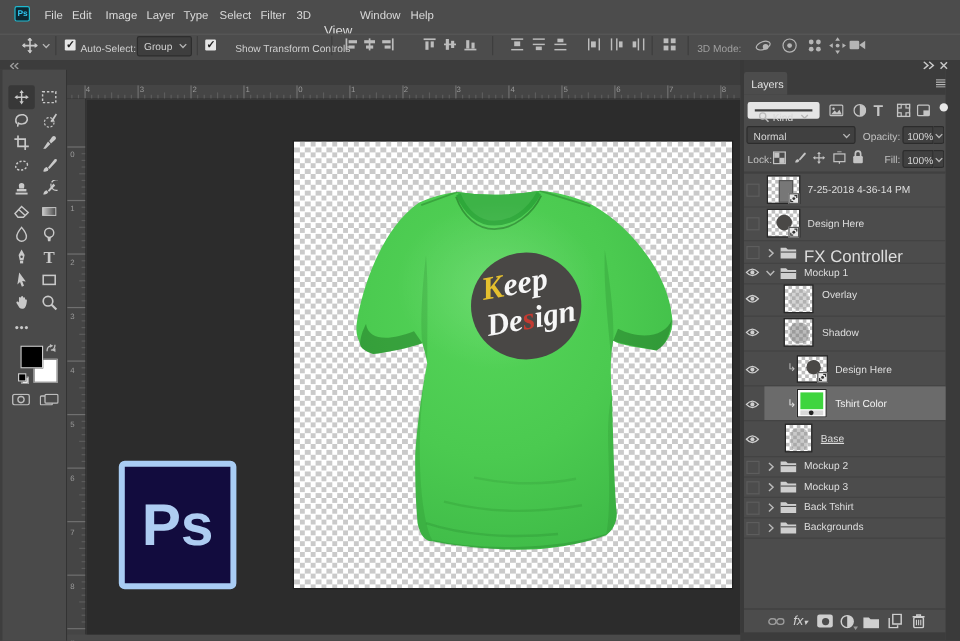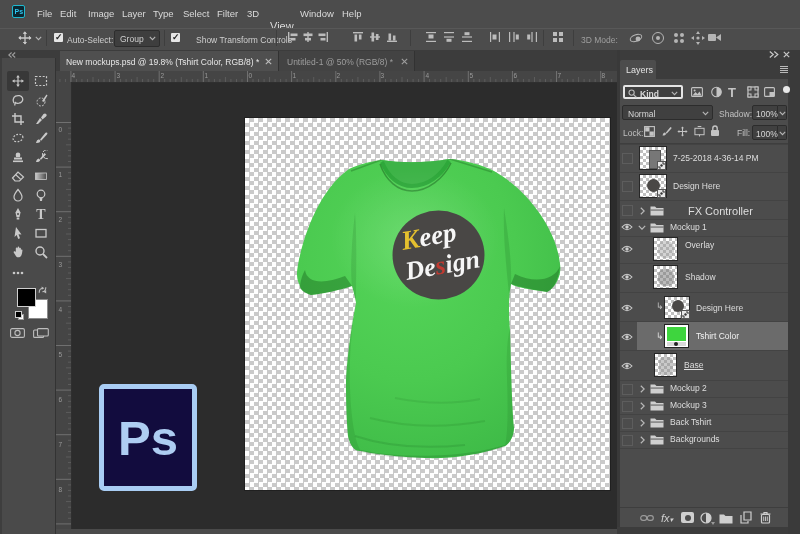--- a/index.html
+++ b/index.html
@@ -143,32 +143,20 @@
       <circle cx="8" cy="8" r="1.6"></circle>
     </svg>
 <svg class="abs" style="left:707px;top:31px;" width="16" height="13" viewBox="0 0 16 13" fill="#b5b5b5">
 <rect x="1" y="3" width="8" height="7" rx="1"></rect>
       <path d="M9 6.5 L14 3 L14 10 Z"></path>
     </svg>
 <div class="abs" style="left:0;top:50px;width:620px;height:21px;background:#3c3c3c;"></div>
 <svg class="abs" style="left:8px;top:51.5px;" width="8" height="6" viewBox="0 0 8 6">
       <path d="M3.6 0.5 L0.8 3 L3.6 5.5 M7.2 0.5 L4.4 3 L7.2 5.5" stroke="#9d9d9d" fill="none" stroke-width="1.1"></path>
     </svg>
-<div class="abs" style="left:60px;top:51px;width:219px;height:20px;background:#4f4f4f;border-right:1px solid #323232;box-sizing:border-box;">
-<div class="txt" style="left:6px;top:6px;font-size:8.5px;color:#e8e8e8;">New mockups.psd @ 19.8% (Tshirt Color, RGB/8) *</div>
-<svg class="abs" style="right:6px;top:7px;" width="7" height="7" viewBox="0 0 7 7">
-        <path d="M0.8 0.8 L6.2 6.2 M6.2 0.8 L0.8 6.2" stroke="#bdbdbd" stroke-width="1.1"></path>
-      </svg>
-    </div>
-<div class="abs" style="left:279px;top:51px;width:136px;height:20px;background:#434343;border-right:1px solid #323232;box-sizing:border-box;">
-<div class="txt" style="left:8px;top:6px;font-size:8.5px;color:#9d9d9d;">Untitled-1 @ 50% (RGB/8) *</div>
-<svg class="abs" style="right:6px;top:7px;" width="7" height="7" viewBox="0 0 7 7">
-        <path d="M0.8 0.8 L6.2 6.2 M6.2 0.8 L0.8 6.2" stroke="#9d9d9d" stroke-width="1.1"></path>
-      </svg>
-    </div>
 <div class="abs" style="left:0;top:58px;width:56px;height:476px;background:#4a4a4a;border-right:1px solid #333;box-sizing:border-box;"></div>
 <div class="abs" style="left:0;top:58px;width:2px;height:476px;background:#3e3e3e;"></div>
 <div class="abs" style="left:7px;top:71px;width:22px;height:20px;background:#383838;border-radius:2px;"></div>
 <svg class="abs" style="left:11px;top:74px;" width="14" height="14" viewBox="0 0 14 14">
       <path d="M7 1 L8.8 3.6 L7.6 3.6 L7.6 6.4 L10.4 6.4 L10.4 5.2 L13 7 L10.4 8.8 L10.4 7.6 L7.6 7.6 L7.6 10.4 L8.8 10.4 L7 13 L5.2 10.4 L6.4 10.4 L6.4 7.6 L3.6 7.6 L3.6 8.8 L1 7 L3.6 5.2 L3.6 6.4 L6.4 6.4 L6.4 3.6 L5.2 3.6 Z" fill="#c9c9c9"></path>
     </svg>
 <svg class="abs" style="left:34px;top:74px;" width="14" height="14" viewBox="0 0 14 14">
       <rect x="1.5" y="2.5" width="11" height="9" fill="none" stroke="#c9c9c9" stroke-width="1.2" stroke-dasharray="2 1.6"></rect>
     </svg>
 <svg class="abs" style="left:11px;top:93px;" width="14" height="14" viewBox="0 0 14 14">
@@ -561,21 +549,21 @@
     </svg>
 <div class="abs" style="left:620px;top:60px;width:168px;height:19px;background:#3c3c3c;"></div>
 <div class="abs" style="left:620px;top:60px;width:36px;height:19px;background:#4c4c4c;border-radius:2px 2px 0 0;"></div>
 <div class="txt" style="left:626px;top:65px;font-size:9px;color:#e3e3e3;text-align:center;">Layers</div>
 <svg class="abs" style="left:780px;top:66px;" width="8" height="7" viewBox="0 0 8 7" fill="#b9b9b9">
 <rect y="0" width="8" height="1"></rect>
       <rect y="2" width="8" height="1"></rect>
       <rect y="4" width="8" height="1"></rect>
       <rect y="6" width="8" height="1"></rect>
     </svg>
-<div class="abs" style="left:623px;top:85px;width:60px;height:14px;background:#404040;border:2px solid #e5e5e5;border-radius:2px;box-sizing:border-box;font-weight:bold;">
+<div class="abs" style="left:623px;top:85px;width:60px;height:14px;background:#404040;border:6px solid #e5e5e5;border-radius:2px;box-sizing:border-box;">
 <svg class="abs" style="left:3px;top:2px;" width="9" height="9" viewBox="0 0 9 9">
         <circle cx="3.6" cy="3.6" r="2.6" fill="none" stroke="#bbb" stroke-width="1.1"></circle>
         <path d="M5.6 5.6 L8.4 8.4" stroke="#bbb" stroke-width="1.3"></path>
       </svg>
 <div class="txt" style="left:15px;top:2px;font-size:8.5px;color:#d6d6d6;">Kind</div>
 <svg class="abs" style="right:3px;top:4px;" width="7" height="5" viewBox="0 0 7 5">
         <path d="M0.8 0.8 L3.5 3.6 L6.2 0.8" stroke="#b6b6b6" fill="none" stroke-width="1.1"></path>
       </svg>
     </div>
 <svg class="abs" style="left:691px;top:86px;" width="12" height="12" viewBox="0 0 12 12">
@@ -599,21 +587,21 @@
 <rect x="0.6" y="1.6" width="9.8" height="8.8" rx="1" fill="none" stroke="#c4c4c4" stroke-width="1.1"></rect>
 <rect x="5.5" y="6" width="4.9" height="4.4" fill="#c4c4c4"></rect>
     </svg>
 <div class="abs" style="left:783px;top:86px;width:7px;height:7px;background:#e8e8e8;border-radius:50%;"></div>
 <div class="abs" style="left:622px;top:105px;width:91px;height:15px;background:#404040;border:1px solid #2c2c2c;border-radius:2px;box-sizing:border-box;">
 <div class="txt" style="left:5px;top:2.5px;font-size:8.5px;color:#d6d6d6;">Normal</div>
 <svg class="abs" style="right:3px;top:5px;" width="7" height="5" viewBox="0 0 7 5">
         <path d="M0.8 0.8 L3.5 3.6 L6.2 0.8" stroke="#b6b6b6" fill="none" stroke-width="1.1"></path>
       </svg>
     </div>
-<div class="txt" style="left:719px;top:108.5px;font-size:8.5px;color:#c0c0c0;">Shadow:</div>
+<div class="txt" style="left:719px;top:108.5px;font-size:8.5px;color:#c0c0c0;">Opacity:</div>
 <div class="abs" style="left:752px;top:105px;width:26px;height:15px;background:#404040;border:1px solid #2c2c2c;border-radius:2px 0 0 2px;box-sizing:border-box;">
 <div class="txt" style="left:3px;top:2.5px;font-size:8.5px;color:#d6d6d6;">100%</div>
     </div>
 <div class="abs" style="left:778px;top:105px;width:9px;height:15px;background:#404040;border:1px solid #2c2c2c;border-left:none;border-radius:0 2px 2px 0;box-sizing:border-box;">
 <svg class="abs" style="left:1px;top:5px;" width="7" height="5" viewBox="0 0 7 5">
         <path d="M0.8 0.8 L3.5 3.6 L6.2 0.8" stroke="#b6b6b6" fill="none" stroke-width="1.1"></path>
       </svg>
     </div>
 <div class="txt" style="left:623px;top:128px;font-size:8.5px;color:#c0c0c0;">Lock:</div>
 <svg class="abs" style="left:644px;top:126px;" width="11" height="11" viewBox="0 0 11 11">
@@ -673,21 +661,21 @@
 <div class="txt" style="left:673px;top:181px;font-size:8.5px;color:#dedede;">Design Here</div>
 <div class="abs" style="left:620px;top:200px;width:168px;height:1px;background:#434343;"></div>
 <div class="abs" style="left:622px;top:205px;width:11px;height:11px;border:1px solid #5d5d5d;box-sizing:border-box;"></div>
 <svg class="abs" style="left:640px;top:207px;" width="5" height="8" viewBox="0 0 5 8">
       <path d="M0.8 0.8 L4.2 4 L0.8 7.2" stroke="#b8b8b8" fill="none" stroke-width="1.2"></path>
     </svg>
 <svg class="abs" style="left:650px;top:205px;" width="14" height="11" viewBox="0 0 14 11">
 <path d="M0.5 1.5 L5 1.5 L6.5 3 L13.5 3 L13.5 10.5 L0.5 10.5 Z" fill="#cfcfcf"></path>
 <rect x="0.5" y="4.6" width="13" height="0.9" fill="#4c4c4c"></rect>
     </svg>
-<div class="txt" style="left:670px;top:205px;font-size:11px;color:#dedede;margin-left:18px;">FX Controller</div>
+<div class="txt" style="left:670px;top:205px;font-size:14px;color:#dedede;">FX Controller</div>
 <div class="abs" style="left:620px;top:219px;width:168px;height:1px;background:#434343;"></div>
 <svg class="abs" style="left:621px;top:223px;" width="12" height="8" viewBox="0 0 12 8">
 <path d="M1 4 Q6 -1.5 11 4 Q6 9.5 1 4 Z" fill="none" stroke="#cfcfcf" stroke-width="1.1"></path>
 <circle cx="6" cy="4" r="1.7" fill="#cfcfcf"></circle>
     </svg>
 <svg class="abs" style="left:638px;top:225px;" width="8" height="5" viewBox="0 0 8 5">
       <path d="M0.8 0.8 L4 4.2 L7.2 0.8" stroke="#b8b8b8" fill="none" stroke-width="1.2"></path>
     </svg>
 <svg class="abs" style="left:650px;top:222px;" width="14" height="11" viewBox="0 0 14 11">
 <path d="M0.5 1.5 L5 1.5 L6.5 3 L13.5 3 L13.5 10.5 L0.5 10.5 Z" fill="#cfcfcf"></path>

